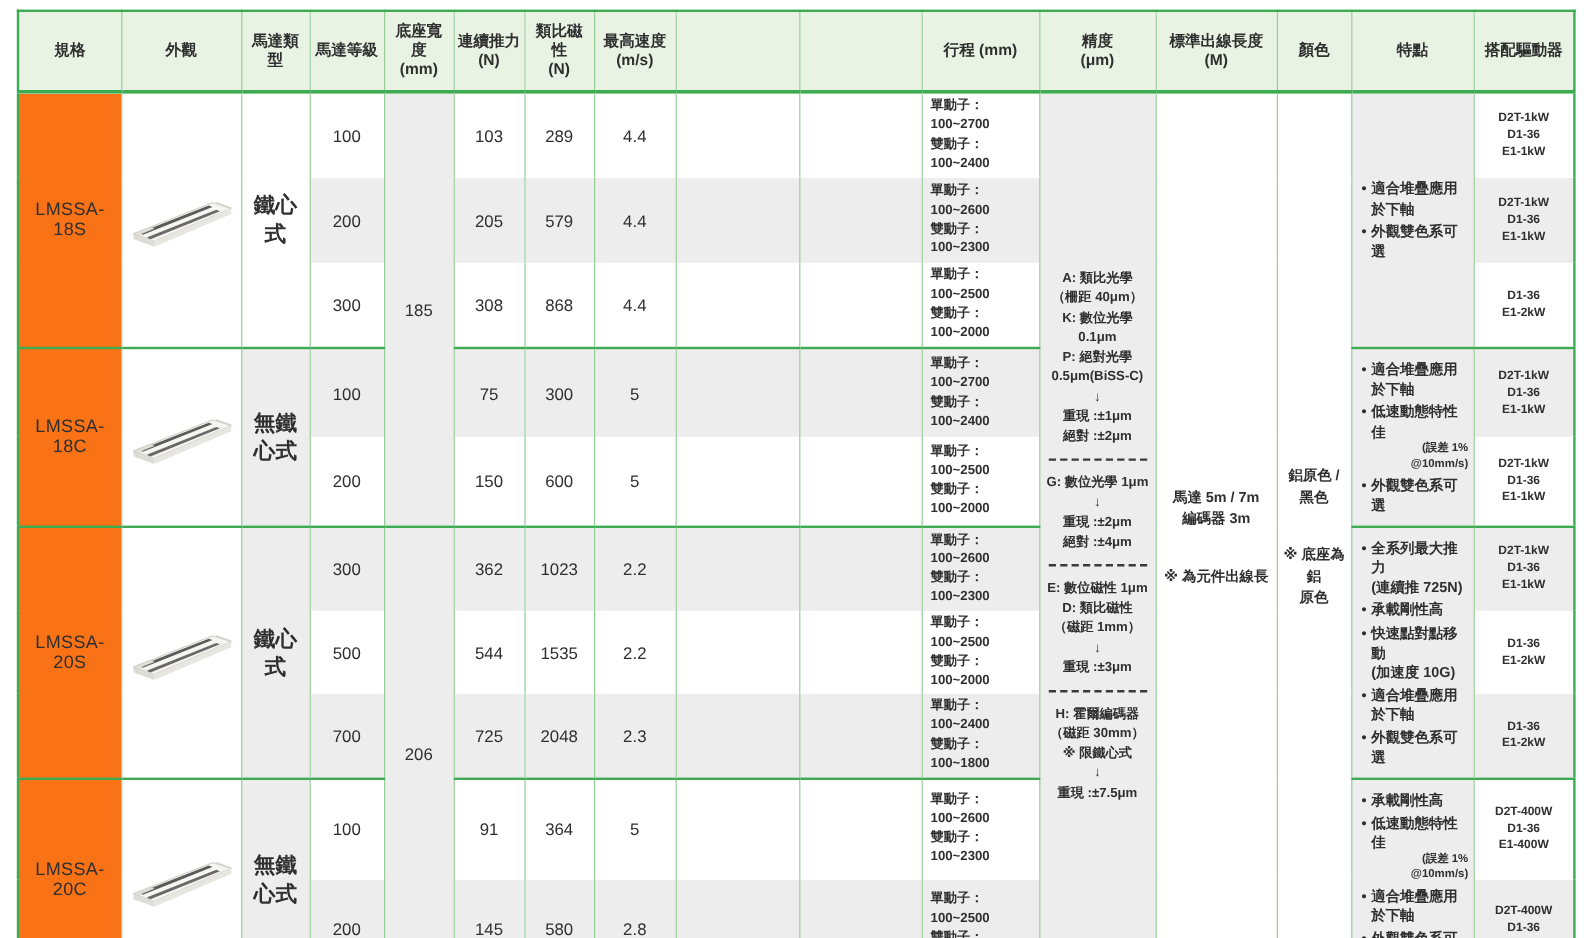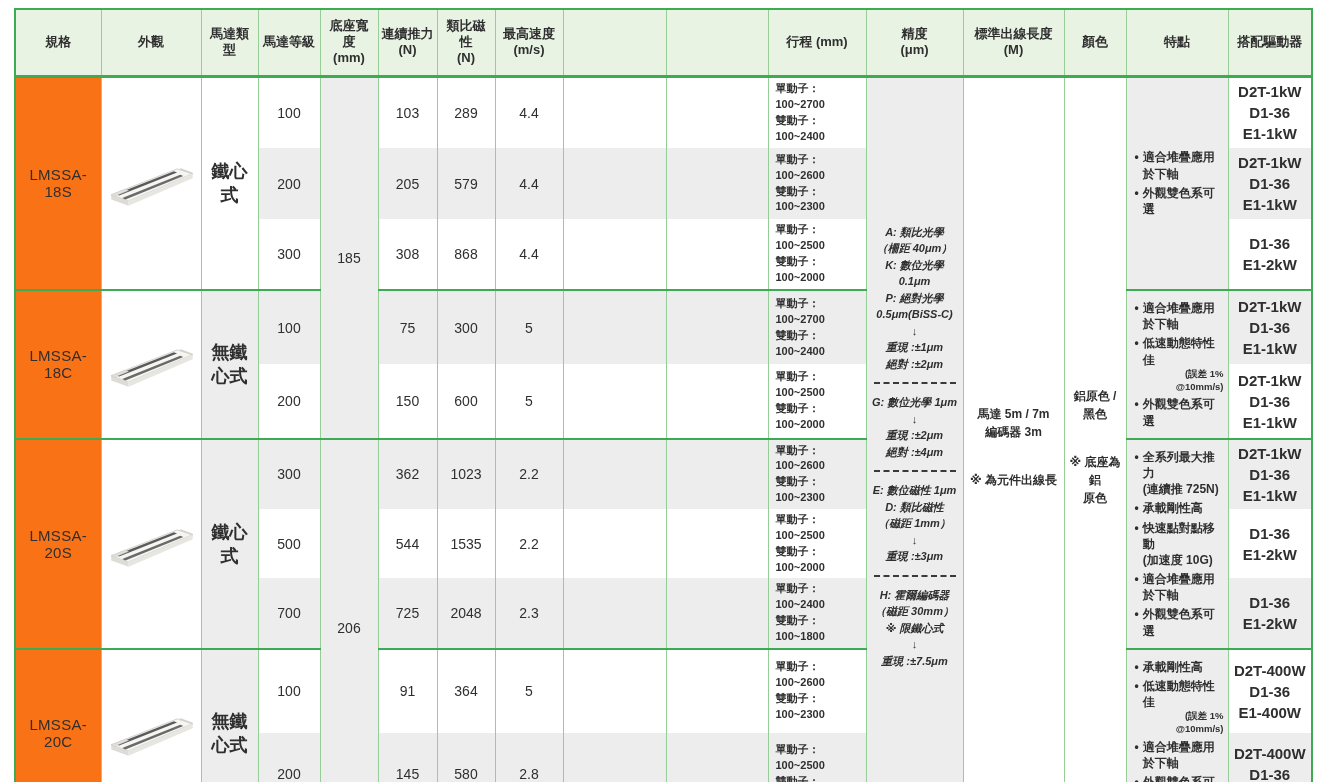--- a/index.html
+++ b/index.html
@@ -10,23 +10,23 @@
   td,th{border-left:1px solid #96cc96;border-right:1px solid #96cc96;vertical-align:middle;text-align:center;
     padding:2px 3px;overflow:hidden;}
   thead th{background:#e9f3e4;font-size:13px;font-weight:bold;border-bottom:3px solid #3dab51;line-height:1.25;}
   .sec{border-top:2px solid #3dab51;}
   .w{background:#ffffff;}
   .g{background:#ededed;}
   .model{background:#f97316;font-size:15px;letter-spacing:.3px;}
   .num{font-size:14px;margin-left:33px;}
   .type{font-size:18px;font-weight:bold;}
   .stroke{font-size:11px;font-weight:bold;white-space:pre-line;text-align:left;padding-left:7px;line-height:1.45;}
-  .driver{font-size:15px;font-weight:600;white-space:pre-line;line-height:1.4;}
+  .driver{font-size:10px;font-weight:600;white-space:pre-line;line-height:1.4;}
   .acc{font-size:11px;font-weight:600;line-height:1.5;}
-  .acc .grp{white-space:pre-line;font-style:italic;}
+  .acc .grp{white-space:pre-line;}
   .dashes{border-top:2px dashed #3a3a3a;margin:10px 4px;}
   .cable,.colorcell{font-size:12px;font-weight:bold;white-space:pre-line;line-height:1.5;}
   .cable .note,.colorcell .note{margin-top:12px;white-space:pre-line;}
   .feat{text-align:left;padding:6px 4px 6px 8px;}
   .feat-item{display:flex;gap:4px;font-size:12px;font-weight:bold;line-height:1.35;margin:3px 0;}
   .feat-item .bullet{flex:0 0 auto;}
   .feat-text{white-space:pre-line;}
   .feat-note{font-size:9.5px;font-weight:bold;color:#2f2f2f;margin-left:1px;text-align:right;}
   .imgcell{background:#fff;}
   .imgcell svg{display:block;margin:0 auto;}

